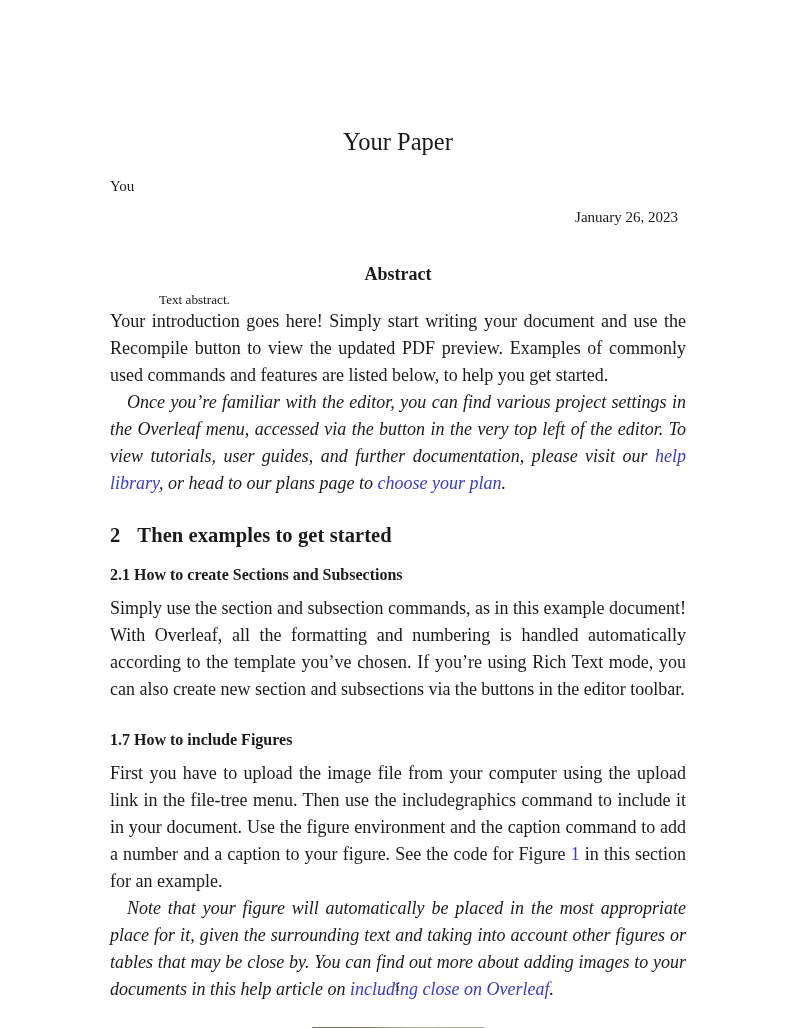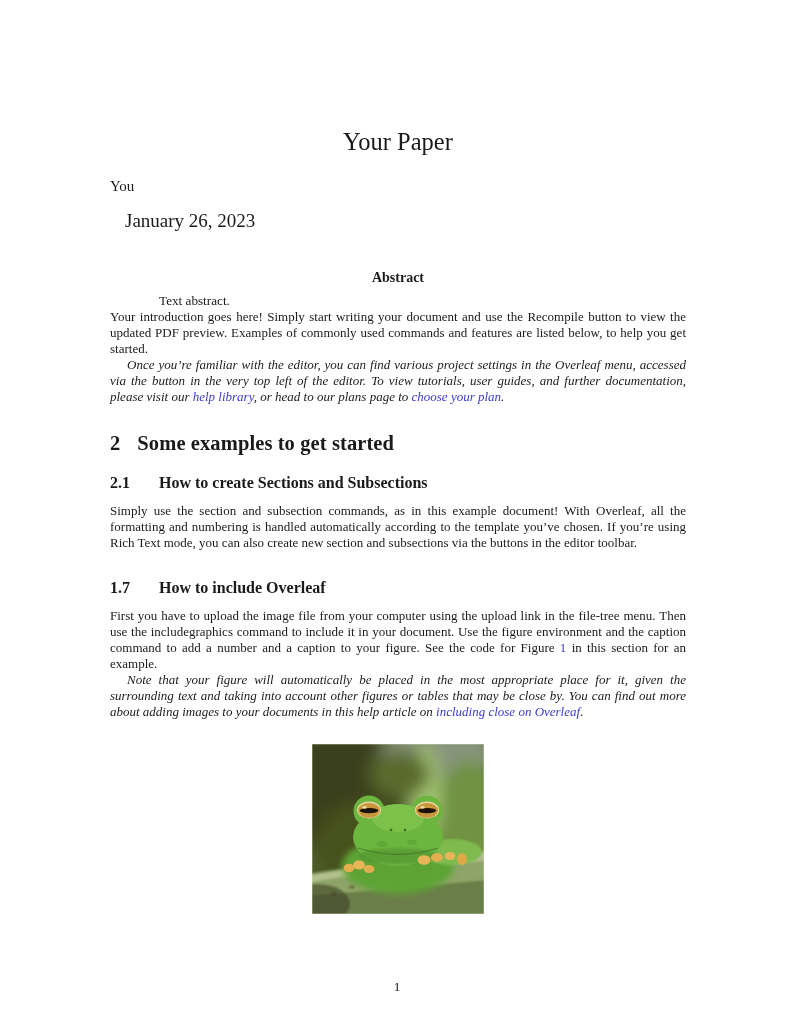--- a/index.html
+++ b/index.html
@@ -21,47 +21,47 @@
   }
   .doc-title{
     font-size:24.5px; font-weight:400;
     text-align:center;
     margin:0 0 22px 0;
   }
   .doc-author{
     font-size:15px; margin:0 0 14px 0;
   }
   .doc-date{
-    font-size:19px; text-align:left; margin:15px;
+    font-size:15px; text-align:right; margin:8px;
   }
   .abstract-heading{
-    font-size:14px; font-weight:700;
+    font-size:18px; font-weight:700;
     text-align:center;
     margin:38px 0 7px 0;
   }
   .abstract-body{
     font-size:13.2px;
     margin:0;
     padding:0 34px;
     text-indent:15px;
   }
   h2.sec{
     font-size:20.5px; font-weight:700;
     margin:27px 0 13px 0;
     letter-spacing:0.1px;
   }
   h3.subsec{
     font-size:16px; font-weight:700;
     margin:19px 0 11px 0;
   }
   h2.sec .sec-num{ margin-right:17px; }
-  h3.subsec .sec-num{ margin-right:29px; }
+  h3.subsec .sec-num{ margin-right:4px; }
   p.body{
-    font-size:13px;
-    line-height:16px;
+    font-size:18px;
+    line-height:27px;
     text-align:justify;
     margin:0;
   }
   p.body.indent{ text-indent:17px;font-style:italic; }
   a.doclink{
     color:var(--link-color);
     text-decoration:none;
     cursor:pointer;
   }
   .figure-wrap{
@@ -92,27 +92,27 @@
     <div class="doc-date">January 26, 2023</div>
 
     <div class="abstract-heading">Abstract</div>
     <p class="abstract-body">Text abstract.</p>
 
 
     <p class="body">Your introduction goes here! Simply start writing your document and use the Recompile button to view the updated PDF preview. Examples of commonly used commands and features are listed below, to help you get started.</p>
 
     <p class="body indent"><span>Once you’re familiar with the editor, you can find various project settings in the Overleaf menu, accessed via the button in the very top left of the editor. To view tutorials, user guides, and further documentation, please visit our </span><a class="doclink">help library</a><span>, or head to our plans page to </span><a class="doclink">choose your plan</a><span>.</span></p>
 
-    <h2 class="sec"><span class="sec-num">2</span><span>Some examples to get started</span></h2>
+    <h2 class="sec"><span class="sec-num">2</span><span>Then examples to get started</span></h2>
 
     <h3 class="subsec"><span class="sec-num">2.1</span><span>How to create Sections and Subsections</span></h3>
 
     <p class="body">Simply use the section and subsection commands, as in this example document! With Overleaf, all the formatting and numbering is handled automatically according to the template you’ve chosen. If you’re using Rich Text mode, you can also create new section and subsections via the buttons in the editor toolbar.</p>
 
-    <h3 class="subsec" style="margin-top:28px;"><span class="sec-num">1.7</span><span>How to include Overleaf</span></h3>
+    <h3 class="subsec" style="margin-top:28px;"><span class="sec-num">1.7</span><span>How to include Figures</span></h3>
 
     <p class="body"><span>First you have to upload the image file from your computer using the upload link in the file-tree menu. Then use the includegraphics command to include it in your document. Use the figure environment and the caption command to add a number and a caption to your figure. See the code for Figure </span><a class="doclink">1</a><span> in this section for an example.</span></p>
 
     <p class="body indent"><span>Note that your figure will automatically be placed in the most appropriate place for it, given the surrounding text and taking into account other figures or tables that may be close by. You can find out more about adding images to your documents in this help article on </span><a class="doclink">including close on Overleaf</a><span>.</span></p>
 
     <div class="figure-wrap">
       <span class="figure-image">
         <svg width="172" height="170" viewBox="0 0 172 170" xmlns="http://www.w3.org/2000/svg" aria-hidden="true">
           <defs>
             <filter id="b8" x="-50%" y="-50%" width="200%" height="200%">

